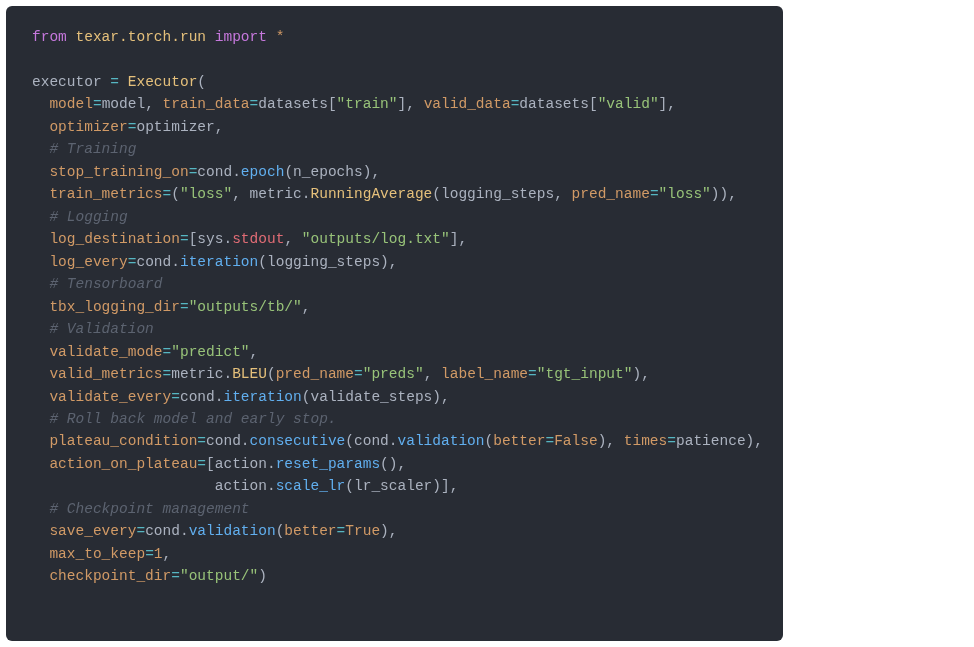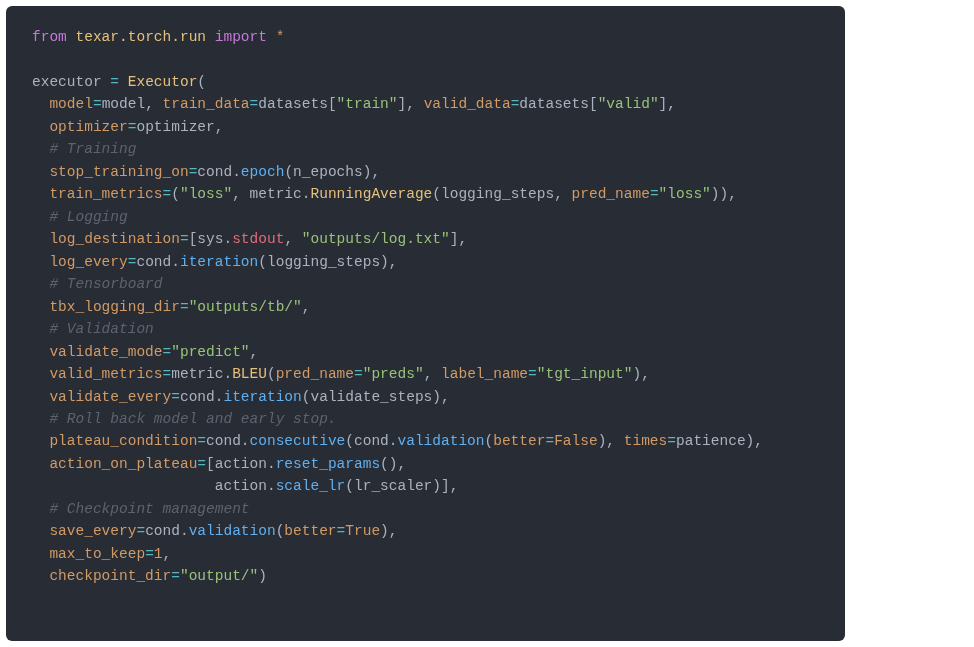--- a/index.html
+++ b/index.html
@@ -9,21 +9,21 @@
     font-family: "SFMono-Regular", Consolas, "Liberation Mono", Menlo, monospace;
     font-size: 14.5px;
     line-height: 1.55;
   }
   .code-block {
     background: #282c34;
     border-radius: 6px;
     margin: 6px;
     padding: 20px 26px;
     box-sizing: border-box;
-    width: 839px;
+    width: 777px;
     height: 635px;
     overflow: hidden;
     white-space: pre;
     color: #abb2bf;
   }
   .k-from   { color: #c678dd; }   
   .k-mod    { color: #e5c07b; }   
   .k-imp    { color: #c678dd; }
   .star     { color: #d19a66; }
   .fn       { color: #abb2bf; }   

